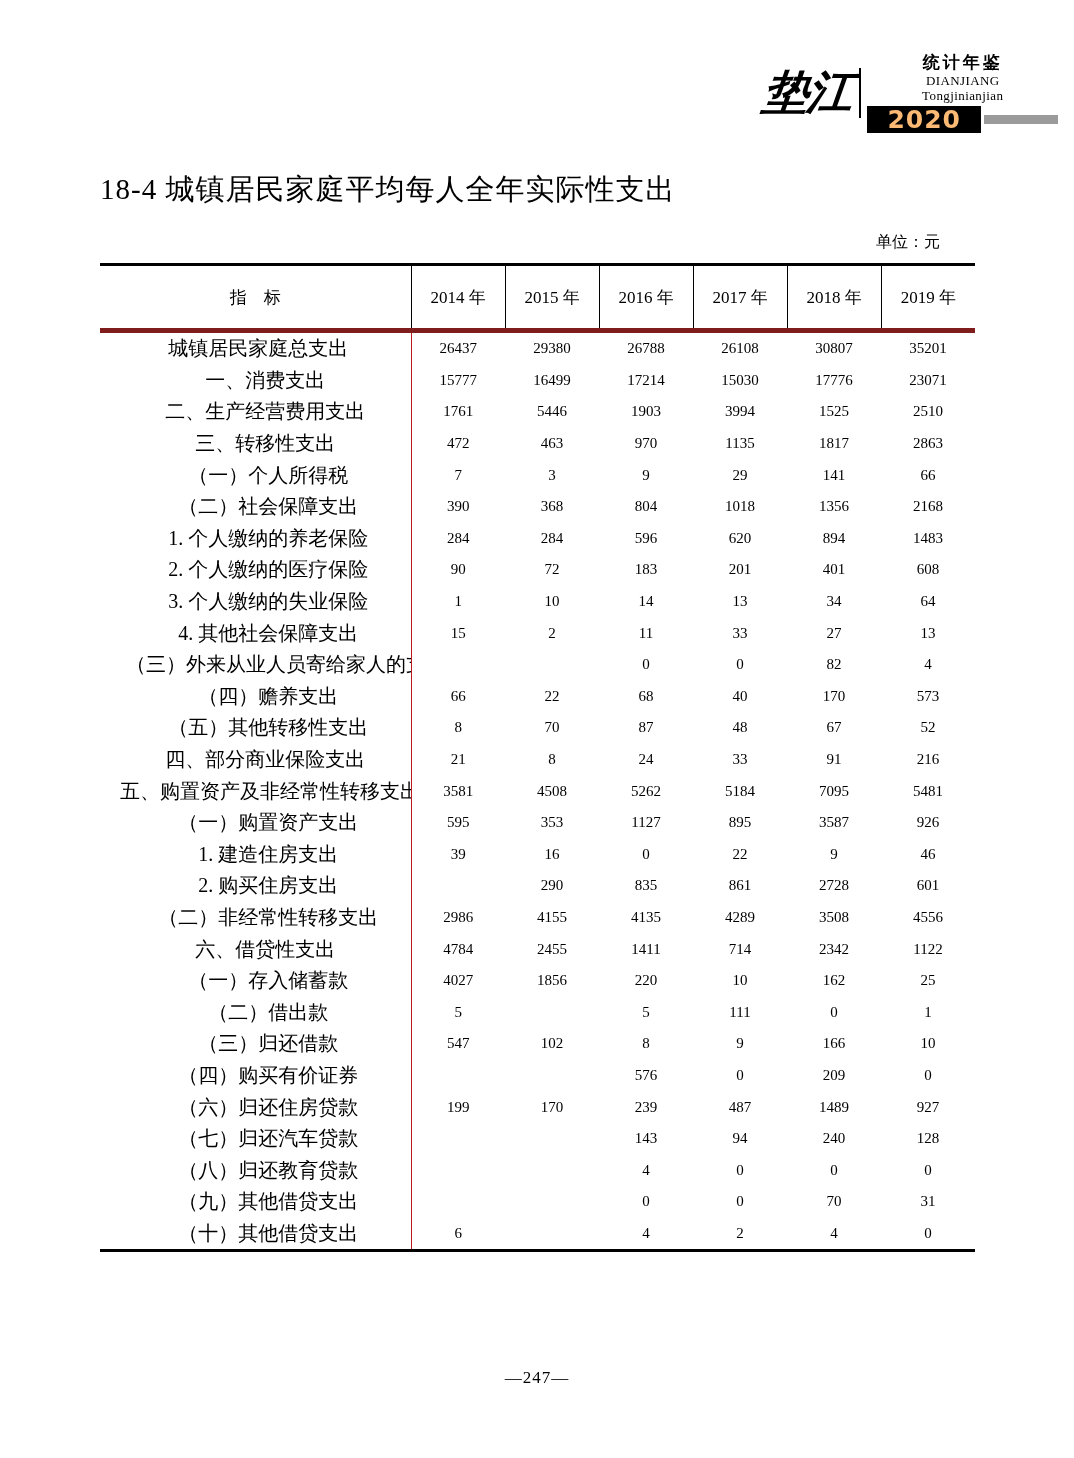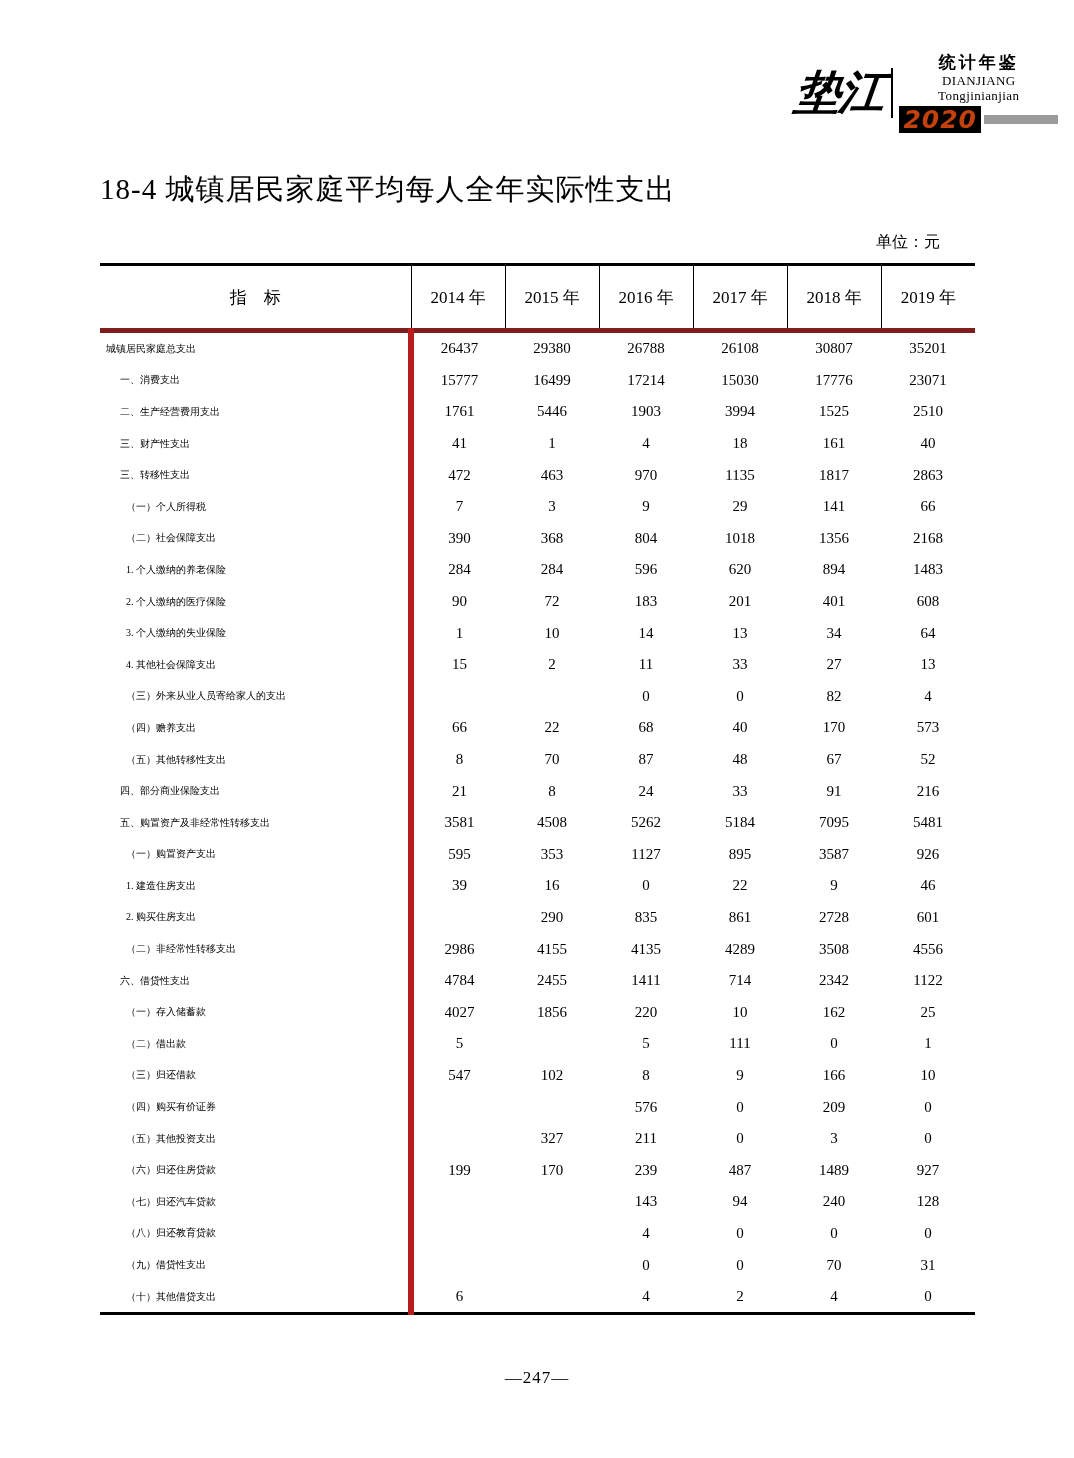--- a/index.html
+++ b/index.html
@@ -28,24 +28,24 @@
     letter-spacing: -2px;
     transform: skewX(-6deg);
     margin-right: 8px;
   }
   .logo-divider { width: 2px; height: 50px; background: #000; margin-right: 6px; }
   .logo-right { display: flex; flex-direction: column; align-items: center; }
   .logo-yearbook { font-size: 17px; font-weight: bold; letter-spacing: 3px; line-height: 1.1; }
   .logo-roman { font-size: 13px; letter-spacing: 0.4px; line-height: 1.2; }
   .logo-year-row { display: flex; align-items: center; margin-top: 2px; }
   .logo-year {
-    background: #000; color: #c2410c;
+    background: #000; color: #fdba74;
     font-family: "DejaVu Sans", sans-serif;
     font-weight: bold; font-size: 25px; line-height: 27px;
-    padding: 0 4px; letter-spacing: 1px; font-style: italic;
+    padding: 0 20px; letter-spacing: 1px;
   }
   .logo-bar { width: 74px; height: 9px; background: #9b9b9b; margin-left: 3px; }
 
   
   .title {
     position: absolute;
     top: 170px;
     left: 100px;
     margin: 0;
     font-size: 29px;
@@ -82,23 +82,23 @@
   }
   .stat-table thead th.stub { border-right: 1px solid #000; }
   .stat-table thead th.year + th.year { border-left: 1px solid #000; }
   .stat-table tbody td {
     height: 31.6px;
     padding: 0;
     font-size: 15px;
     vertical-align: middle;
   }
   .stat-table tbody td.label {
-    border-right: 6px solid #b91c1c;
-    text-align: left;
-    font-size: 10px;
+    border-right: 1px solid #b91c1c;
+    text-align: center;
+    font-size: 20px;
     white-space: nowrap;
     overflow: hidden;
   }
   .stat-table tbody td.val { text-align: center; }
   .indent-0 { padding-left: 6px !important; }
   .indent-1 { padding-left: 20px !important; }
   .indent-2 { padding-left: 26px !important; }
 
   
   .page-number {
@@ -176,29 +176,20 @@
         <tr>
           <td class="label indent-1">二、生产经营费用支出</td>
           <td class="val">1761</td>
           <td class="val">5446</td>
           <td class="val">1903</td>
           <td class="val">3994</td>
           <td class="val">1525</td>
           <td class="val">2510</td>
         </tr>
         <tr>
-          <td class="label indent-1">三、财产性支出</td>
-          <td class="val">41</td>
-          <td class="val">1</td>
-          <td class="val">4</td>
-          <td class="val">18</td>
-          <td class="val">161</td>
-          <td class="val">40</td>
-        </tr>
-        <tr>
           <td class="label indent-1">三、转移性支出</td>
           <td class="val">472</td>
           <td class="val">463</td>
           <td class="val">970</td>
           <td class="val">1135</td>
           <td class="val">1817</td>
           <td class="val">2863</td>
         </tr>
         <tr>
           <td class="label indent-2">（一）个人所得税</td>
@@ -374,29 +365,20 @@
         <tr>
           <td class="label indent-2">（四）购买有价证券</td>
           <td class="val"></td>
           <td class="val"></td>
           <td class="val">576</td>
           <td class="val">0</td>
           <td class="val">209</td>
           <td class="val">0</td>
         </tr>
         <tr>
-          <td class="label indent-2">（五）其他投资支出</td>
-          <td class="val"></td>
-          <td class="val">327</td>
-          <td class="val">211</td>
-          <td class="val">0</td>
-          <td class="val">3</td>
-          <td class="val">0</td>
-        </tr>
-        <tr>
           <td class="label indent-2">（六）归还住房贷款</td>
           <td class="val">199</td>
           <td class="val">170</td>
           <td class="val">239</td>
           <td class="val">487</td>
           <td class="val">1489</td>
           <td class="val">927</td>
         </tr>
         <tr>
           <td class="label indent-2">（七）归还汽车贷款</td>
@@ -410,21 +392,21 @@
         <tr>
           <td class="label indent-2">（八）归还教育贷款</td>
           <td class="val"></td>
           <td class="val"></td>
           <td class="val">4</td>
           <td class="val">0</td>
           <td class="val">0</td>
           <td class="val">0</td>
         </tr>
         <tr>
-          <td class="label indent-2">（九）借贷性支出</td>
+          <td class="label indent-2">（九）其他借贷支出</td>
           <td class="val"></td>
           <td class="val"></td>
           <td class="val">0</td>
           <td class="val">0</td>
           <td class="val">70</td>
           <td class="val">31</td>
         </tr>
         <tr>
           <td class="label indent-2">（十）其他借贷支出</td>
           <td class="val">6</td>

